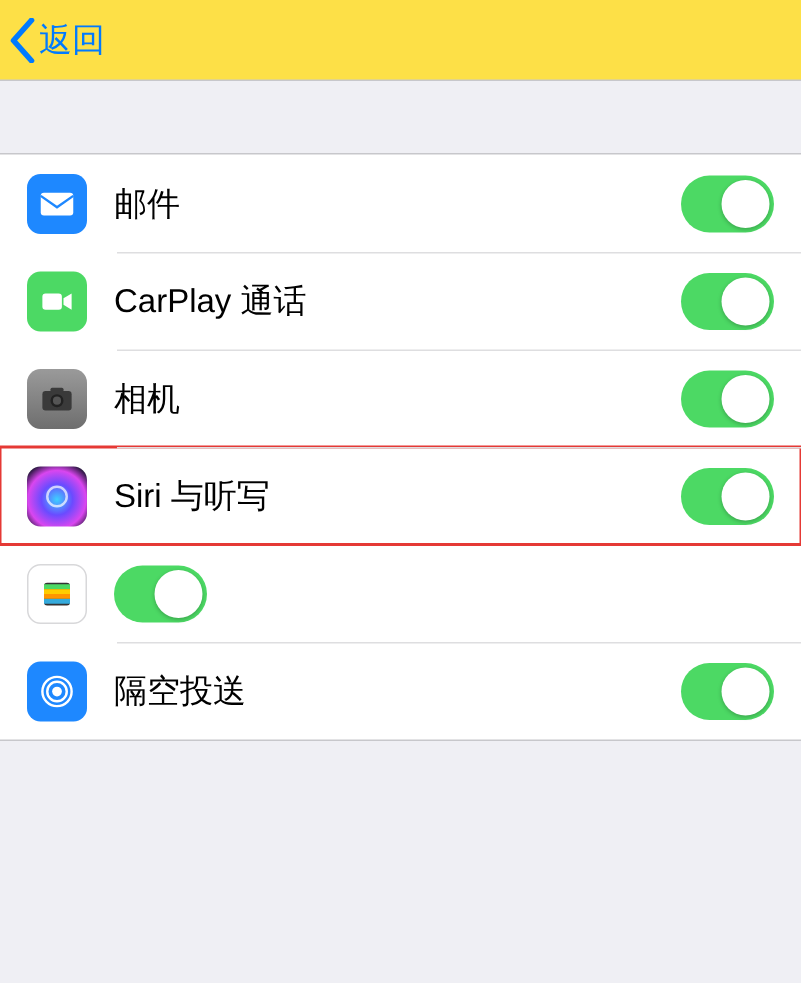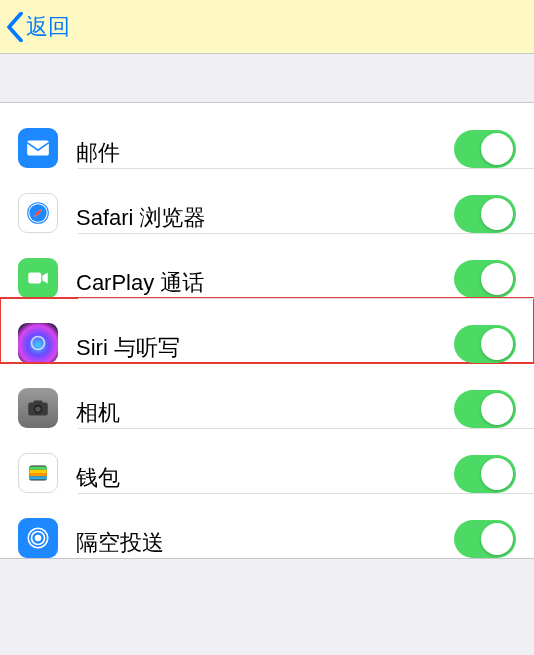--- a/index.html
+++ b/index.html
@@ -5,21 +5,21 @@
     * { margin: 0; padding: 0; box-sizing: border-box; }
     body {
       width: 534px;
       height: 655px;
       font-family: -apple-system, "PingFang SC", "Helvetica Neue", sans-serif;
       background: #efeff4;
       overflow: hidden;
     }
     .navbar {
       height: 54px;
-      background: #fef9c3;
+      background: #fde047;
       border-bottom: 1px solid #c7c7cb;
       display: flex;
       align-items: center;
       position: relative;
     }
     .back {
       display: flex;
       align-items: center;
       color: #007aff;
       font-size: 22px;
@@ -37,21 +37,21 @@
       pointer-events: none;
     }
     .spacer { height: 48px; }
     .list {
       background: #fff;
       border-top: 1px solid #c7c7cb;
       border-bottom: 1px solid #c7c7cb;
     }
     .row {
       display: flex;
-      align-items: flex-end;
+      align-items: center;
       height: 65px;
       padding: 0 18px;
       position: relative;
     }
     .row + .row::before {
       content: "";
       position: absolute;
       top: 0; left: 78px; right: 0;
       height: 1px;
       background: #dedee0;
@@ -121,74 +121,60 @@
       <div class="icon ic-mail">
         <svg viewBox="0 0 24 24">
           <rect x="2" y="5" width="20" height="14" rx="2" fill="#fff"></rect>
           <path d="M2 7l10 7 10-7" fill="none" stroke="#1e88ff" stroke-width="1.5"></path>
         </svg>
       </div>
       <div class="label">邮件</div>
       <div class="toggle"></div>
     </div>
     <div class="row">
-      <div class="icon ic-safari">
-        <svg viewBox="0 0 24 24">
-          <circle cx="12" cy="12" r="10" fill="#1e88ff"></circle>
-          <circle cx="12" cy="12" r="9" fill="#fff"></circle>
-          <circle cx="12" cy="12" r="8" fill="#1e88ff"></circle>
-          <path d="M8 16l3-5 5-3-3 5z" fill="#fff"></path>
-          <path d="M8 16l5-3 3-5-5 3z" fill="#ff3b30"></path>
-        </svg>
-      </div>
-      <div class="label">Safari 浏览器</div>
-      <div class="toggle"></div>
-    </div>
-    <div class="row">
       <div class="icon ic-facetime">
         <svg viewBox="0 0 24 24">
           <rect x="3" y="7" width="12" height="10" rx="2" fill="#fff"></rect>
           <path d="M16 10l5-3v10l-5-3z" fill="#fff"></path>
         </svg>
       </div>
       <div class="label">CarPlay 通话</div>
-      <div class="toggle"></div>
-    </div>
-    <div class="row highlight">
-      <div class="icon ic-siri">
-        <svg viewBox="0 0 24 24">
-          <circle cx="12" cy="12" r="6" fill="none" stroke="rgba(255,255,255,.7)" stroke-width="1.5"></circle>
-        </svg>
-      </div>
-      <div class="label">Siri 与听写</div>
       <div class="toggle"></div>
     </div>
     <div class="row">
       <div class="icon ic-camera">
         <svg viewBox="0 0 24 24">
           <rect x="3" y="7" width="18" height="12" rx="2" fill="#3a3a3a"></rect>
           <rect x="8" y="5" width="8" height="3" rx="1" fill="#3a3a3a"></rect>
           <circle cx="12" cy="13" r="4" fill="#222"></circle>
           <circle cx="12" cy="13" r="2.5" fill="#555"></circle>
         </svg>
       </div>
       <div class="label">相机</div>
       <div class="toggle"></div>
     </div>
+    <div class="row highlight">
+      <div class="icon ic-siri">
+        <svg viewBox="0 0 24 24">
+          <circle cx="12" cy="12" r="6" fill="none" stroke="rgba(255,255,255,.7)" stroke-width="1.5"></circle>
+        </svg>
+      </div>
+      <div class="label">Siri 与听写</div>
+      <div class="toggle"></div>
+    </div>
     <div class="row">
       <div class="icon ic-wallet">
         <svg viewBox="0 0 24 24">
           <rect x="4" y="5" width="16" height="14" rx="2" fill="#333"></rect>
           <rect x="4" y="6" width="16" height="3" fill="#4cd964"></rect>
           <rect x="4" y="9" width="16" height="3" fill="#ffcc00"></rect>
           <rect x="4" y="12" width="16" height="3" fill="#ff9500"></rect>
           <rect x="4" y="15" width="16" height="3" fill="#34aadc"></rect>
         </svg>
       </div>
-      <div class="label">钱包</div>
       <div class="toggle"></div>
     </div>
     <div class="row">
       <div class="icon ic-airdrop">
         <svg viewBox="0 0 24 24">
           <circle cx="12" cy="12" r="3" fill="#fff"></circle>
           <circle cx="12" cy="12" r="6" fill="none" stroke="#fff" stroke-width="1.5"></circle>
           <circle cx="12" cy="12" r="9" fill="none" stroke="#fff" stroke-width="1.5"></circle>
         </svg>
       </div>

